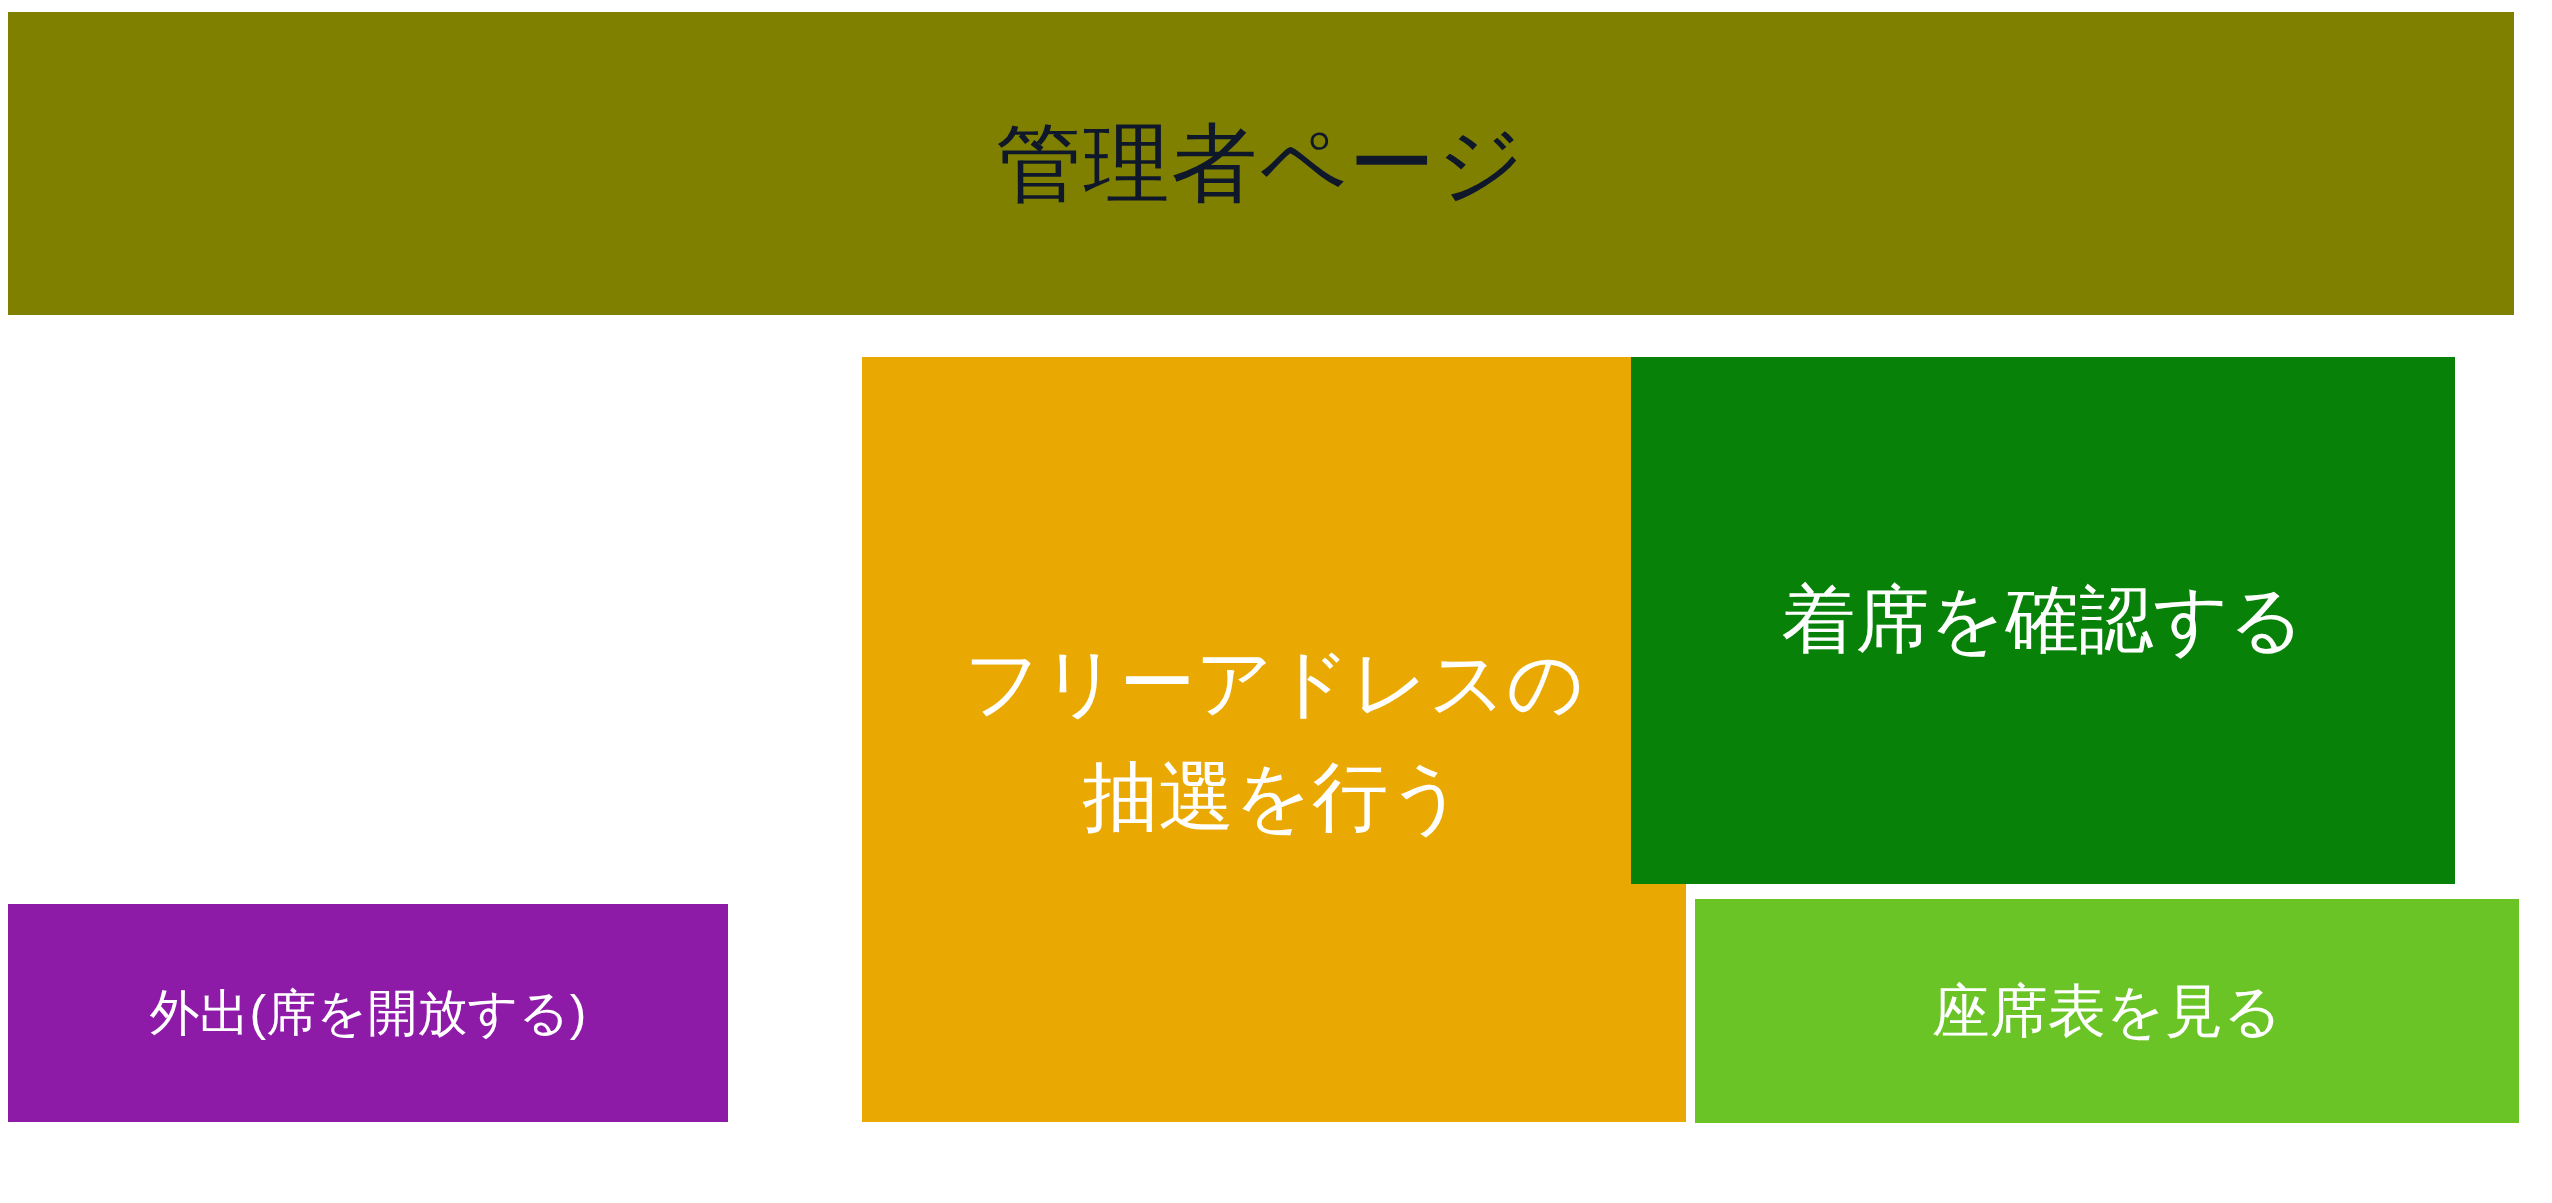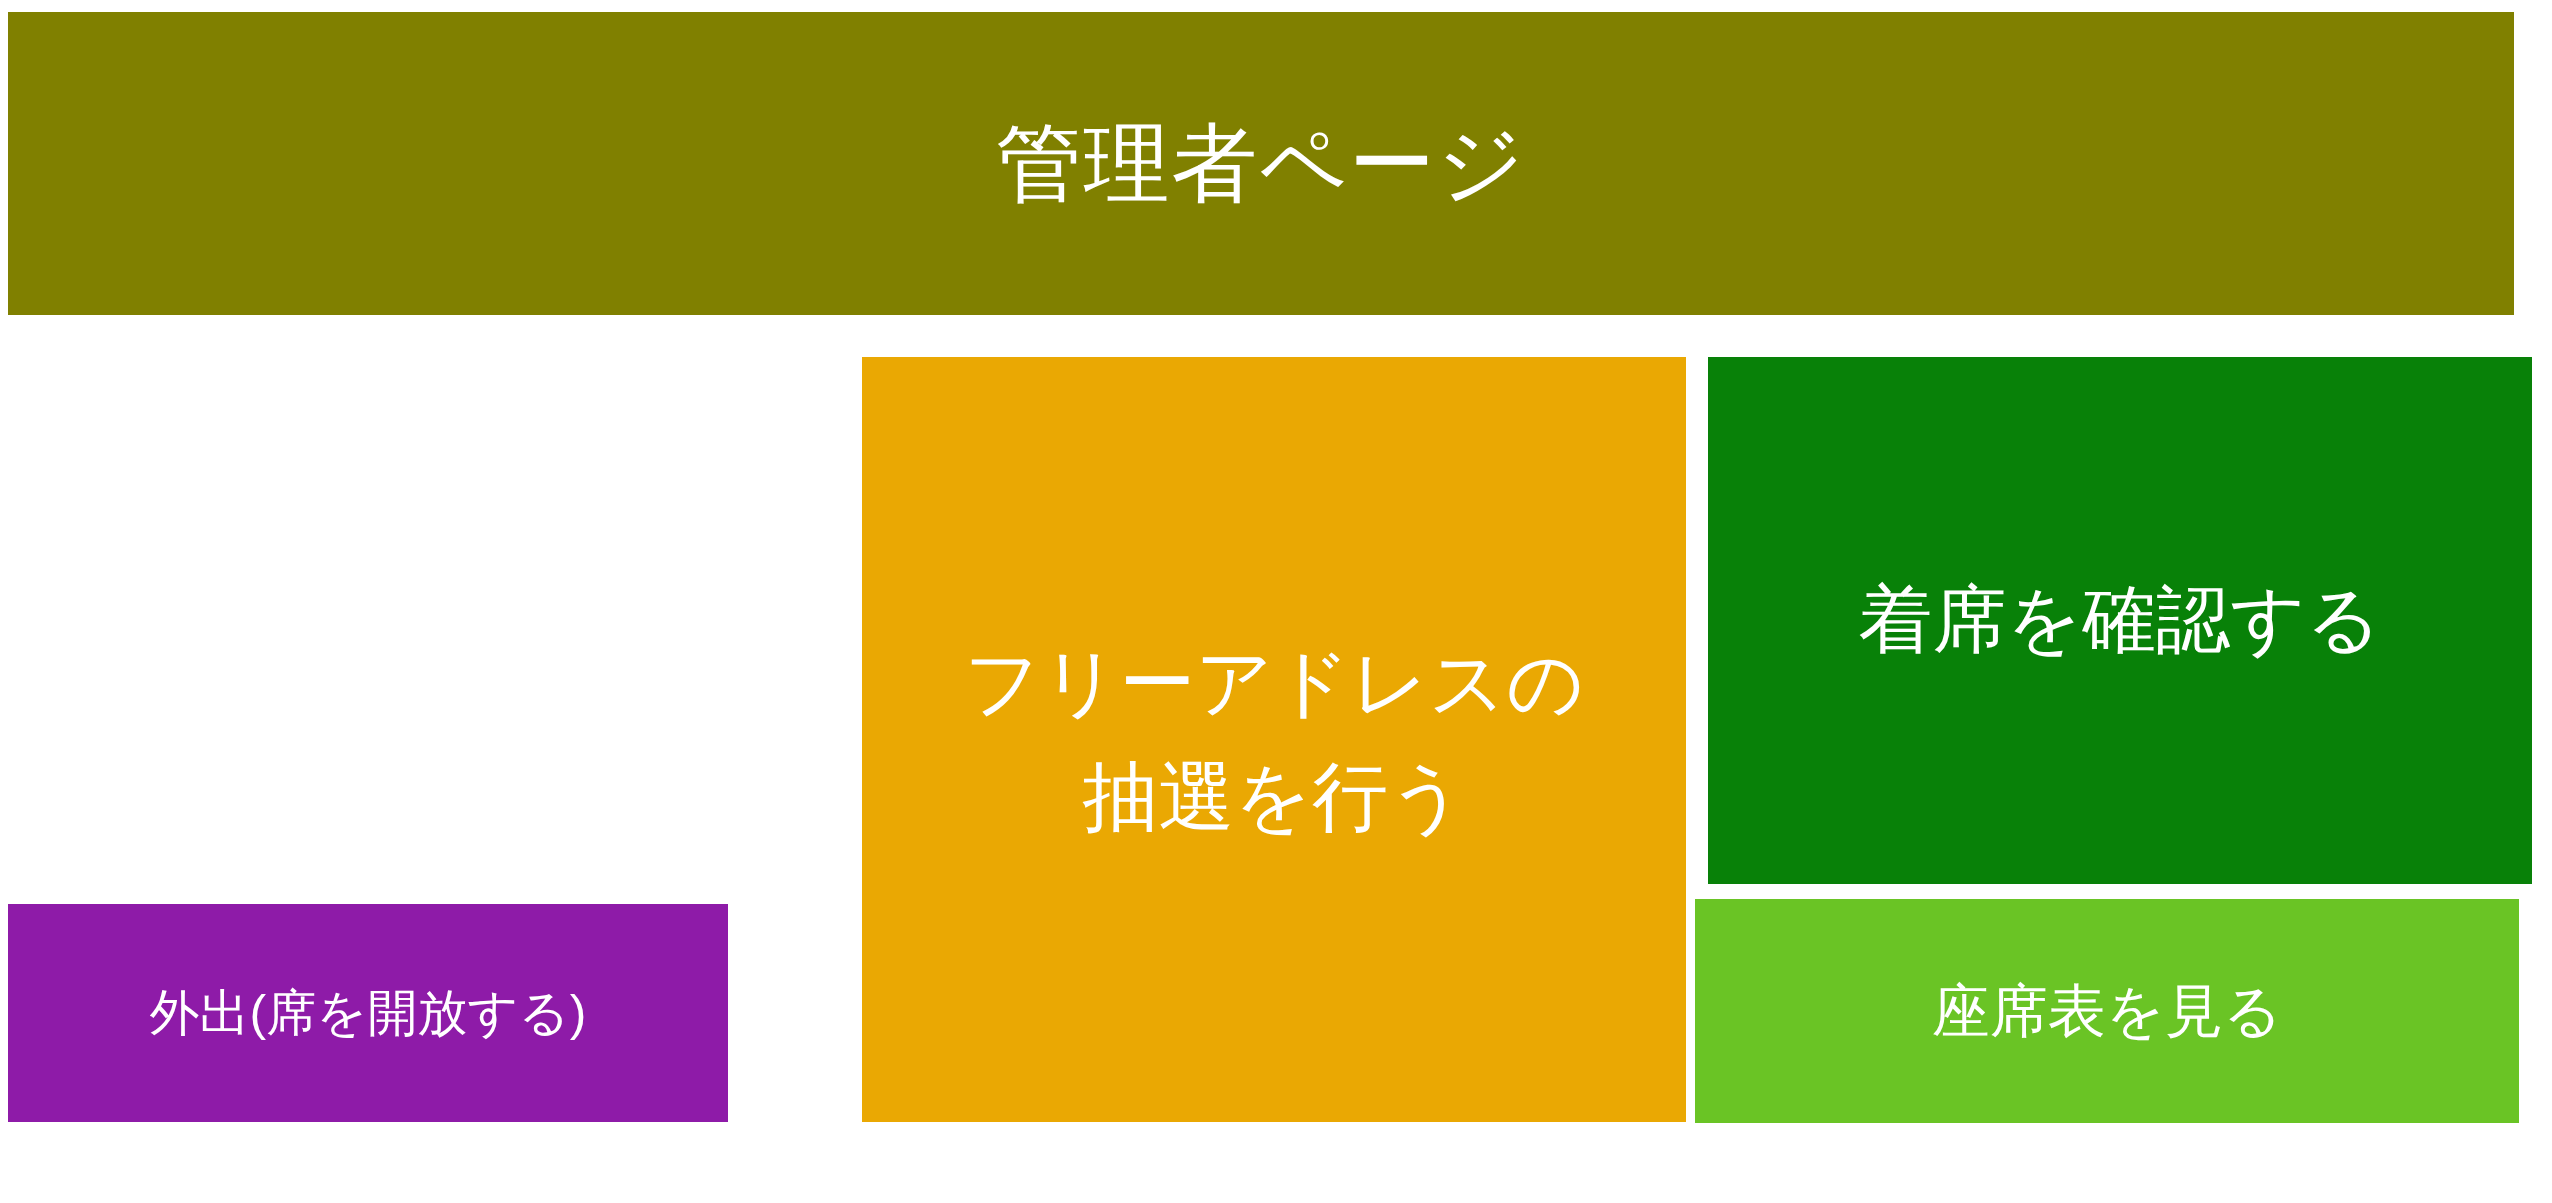--- a/index.html
+++ b/index.html
@@ -28,21 +28,21 @@
     top: 12px;
     width: 2506px;
     height: 303px;
     background: #808000;
     display: flex;
     align-items: center;
     justify-content: center;
     box-sizing: border-box;
   }
   .header-title {
-    color: #ffffff;
+    color: #0f172a;
     font-size: 86px;
     line-height: 1.1;
     font-weight: 400;
     letter-spacing: 0.02em;
     white-space: nowrap;
   }
 
   
   .tile {
     position: absolute;
@@ -95,21 +95,21 @@
     background: #eaa803;
     margin-left: 12px;
   }
   .tile-lottery .tile-label {
     font-size: 76px;
     line-height: 1.5;
   }
 
   
   .tile-confirm-seated {
-    left: 1708px;
+    left: 1631px;
     top: 357px;
     width: 824px;
     height: 527px;
     background: #088108;
   }
   .tile-confirm-seated .tile-label {
     font-size: 74px;
     line-height: 1.3;
   }
 

